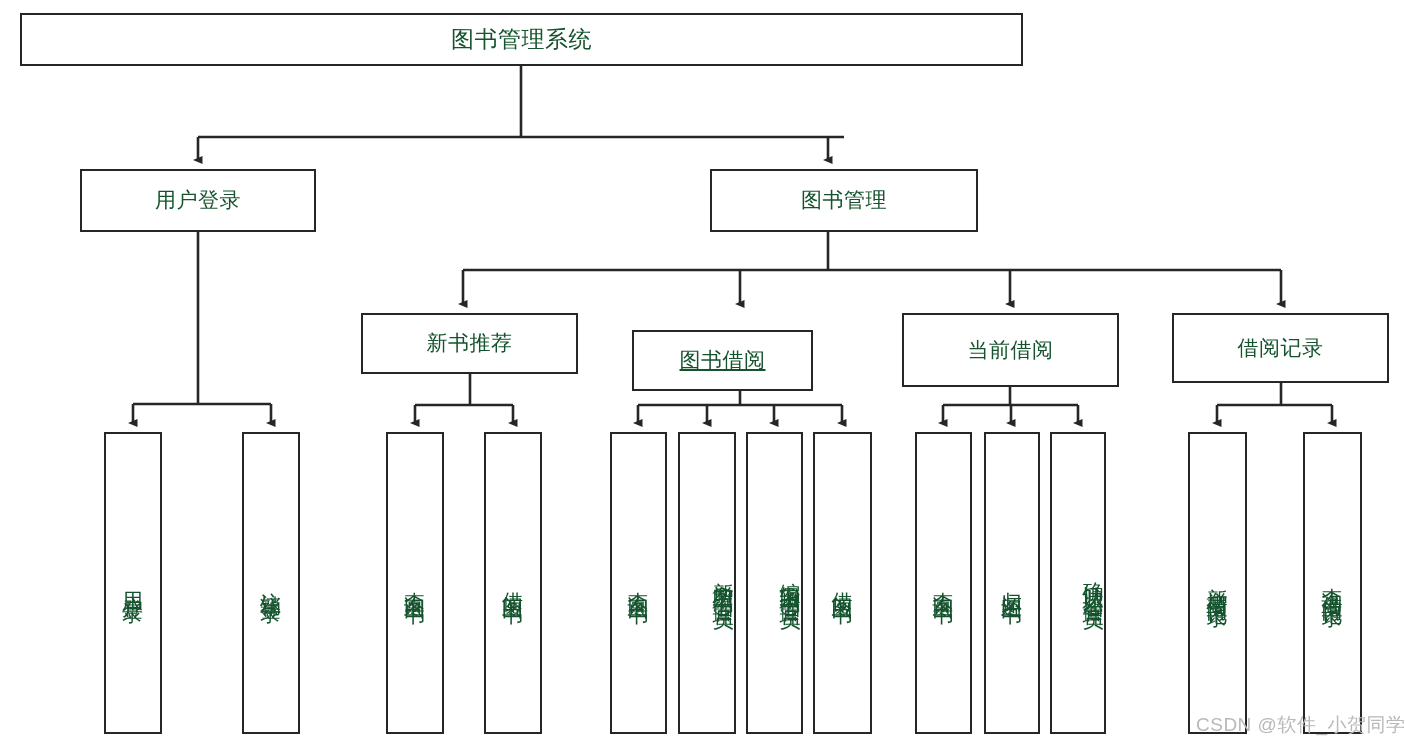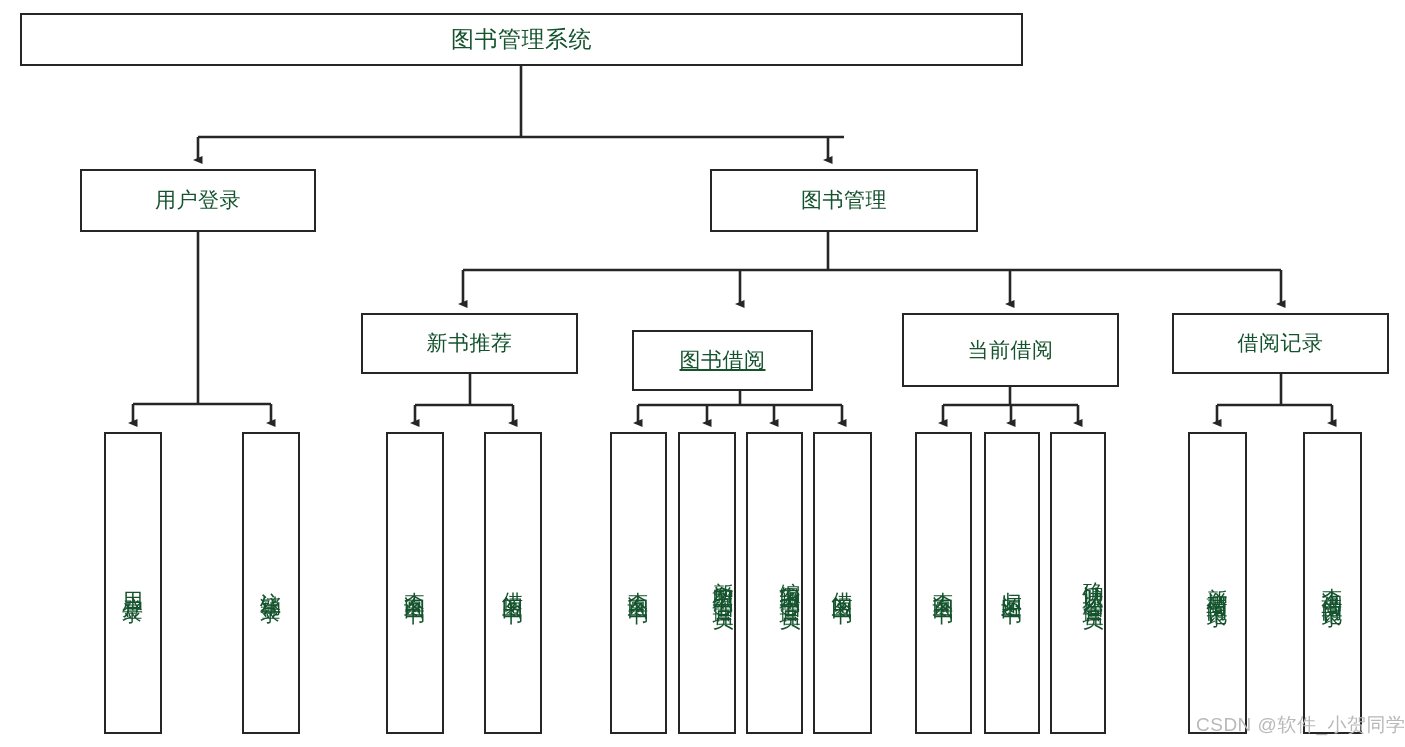--- a/index.html
+++ b/index.html
@@ -122,21 +122,21 @@
   </svg>
 
   <div class="node level0" style="left: 20px; top: 13px; width: 1003px; height: 53px;">图书管理系统</div>
 
   <div class="node level1" style="left: 80px; top: 169px; width: 236px; height: 63px;">用户登录</div>
   <div class="node level1" style="left: 710px; top: 169px; width: 268px; height: 63px;">图书管理</div>
 
   <div class="node level2" style="left: 361px; top: 313px; width: 217px; height: 61px;">新书推荐</div>
   <div class="node level2" style="left: 632px; top: 330px; width: 181px; height: 61px; text-decoration: underline;">图书借阅</div>
   <div class="node level2" style="left: 902px; top: 313px; width: 217px; height: 74px;">当前借阅</div>
-  <div class="node level2" style="left: 1172px; top: 313px; width: 217px; height: 61px;">借阅记录</div>
+  <div class="node level2" style="left: 1172px; top: 313px; width: 217px; height: 70px;">借阅记录</div>
 
   <div class="node leaf anchor-center" style="left: 104px; top: 432px; width: 58px; height: 302px;">
       <span class="vlabel">用户登录</span>
     </div>
   <div class="node leaf anchor-center" style="left: 242px; top: 432px; width: 58px; height: 302px;">
       <span class="vlabel">注销登录</span>
     </div>
   <div class="node leaf anchor-center" style="left: 386px; top: 432px; width: 58px; height: 302px;">
       <span class="vlabel">查询图书</span>
     </div>

